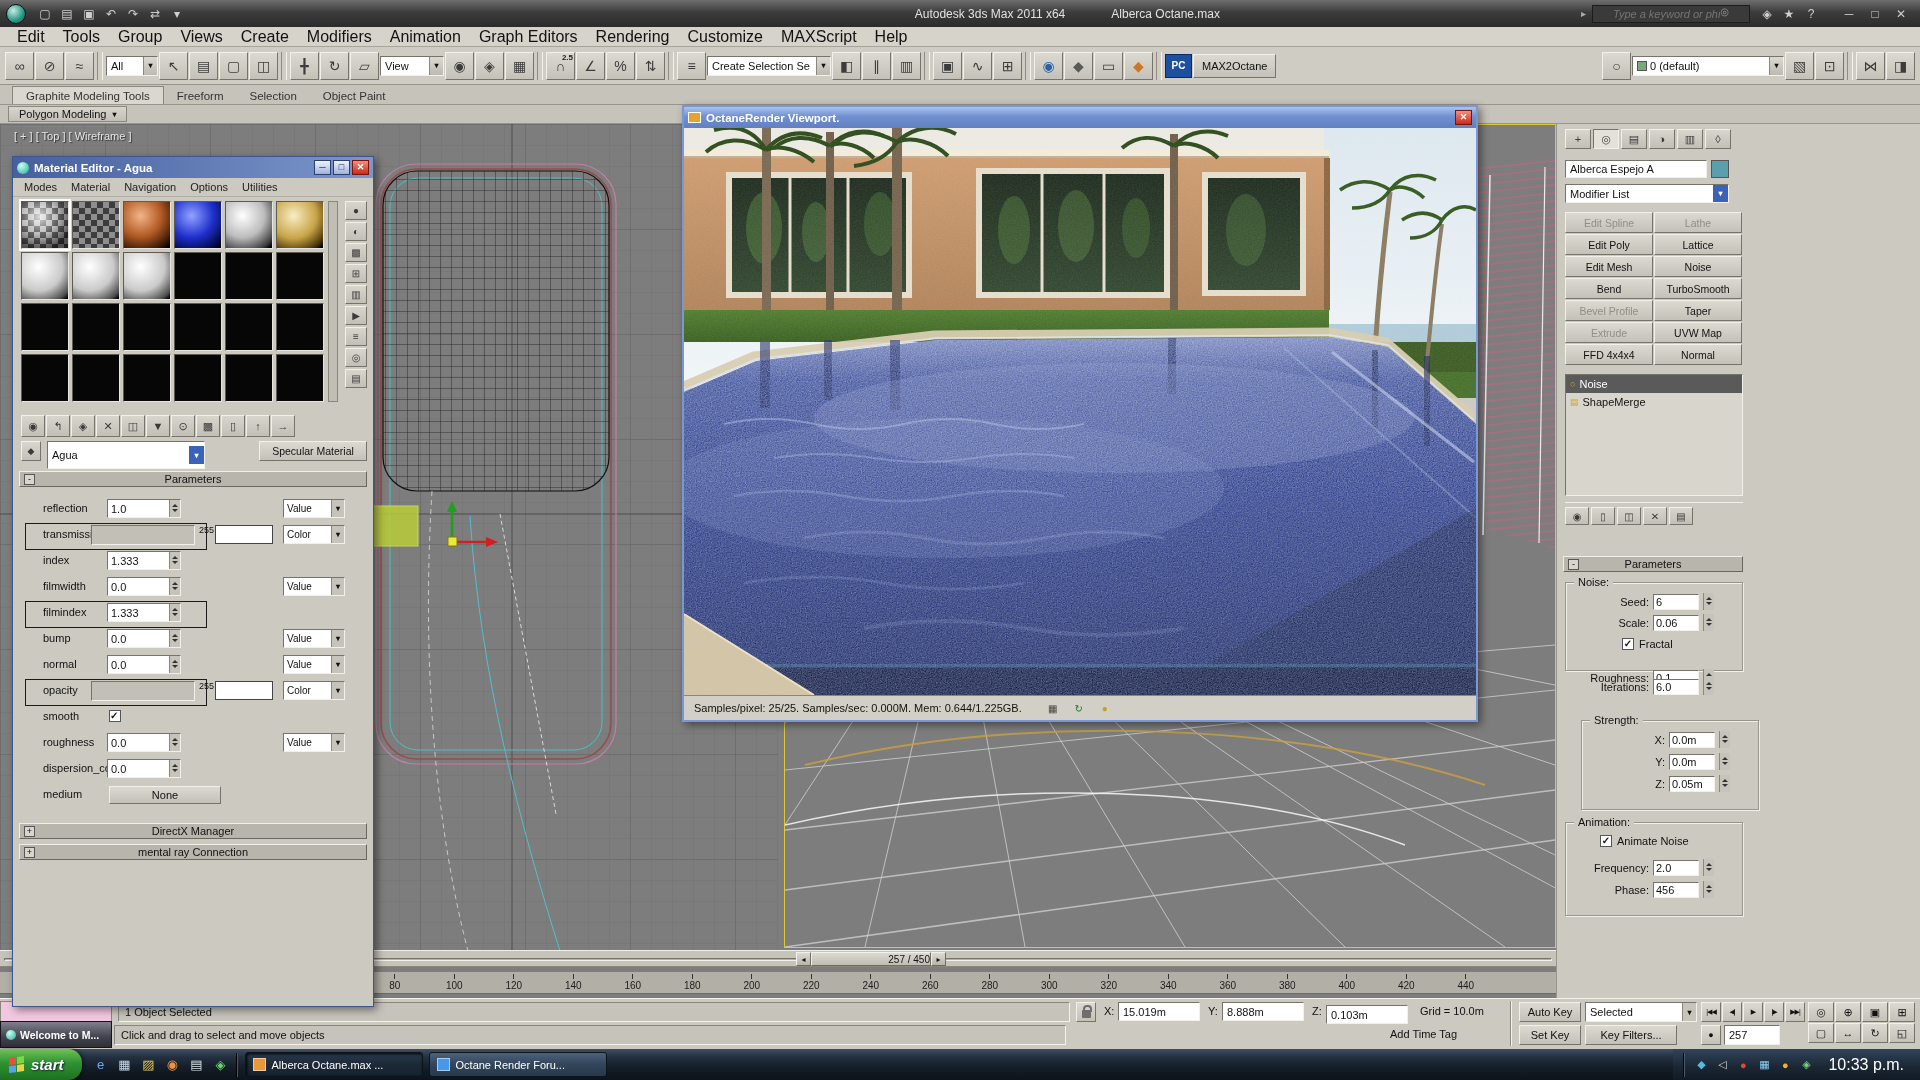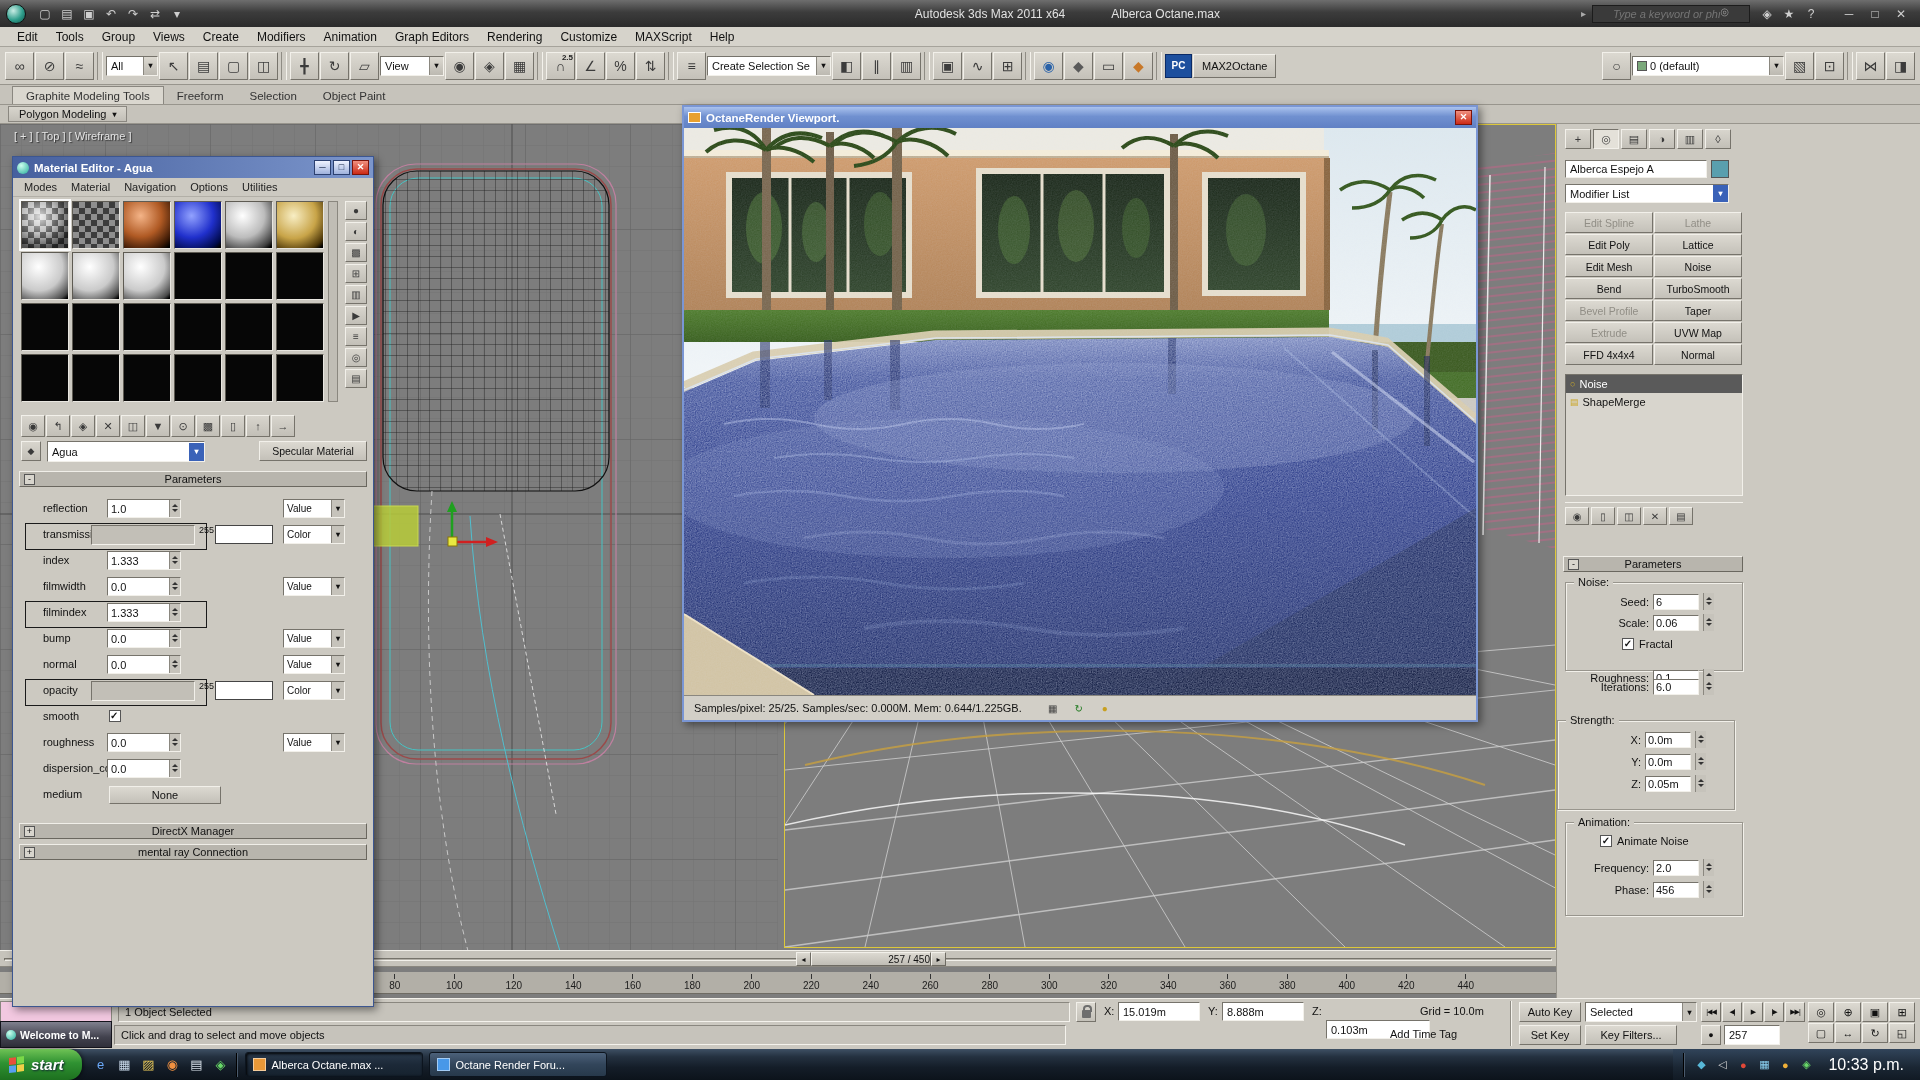--- a/index.html
+++ b/index.html
@@ -14,21 +14,21 @@
 .titlebar{position:absolute;left:0;top:0;width:1920px;height:27px;background:linear-gradient(#6e6e6e,#3c3c3c 45%,#2b2b2b);display:flex;align-items:center;color:#ddd;z-index:6}
 .max-logo{width:20px;height:20px;border-radius:50%;background:radial-gradient(circle at 35% 32%,#c8ece4,#2f9e8c 55%,#0f5048);border:1px solid #111;margin:0 8px 0 6px;flex:none}
 .qicon{width:22px;height:21px;display:flex;align-items:center;justify-content:center;font-size:12px;color:#cfcfcf}
 .title-center{position:absolute;left:400px;right:700px;display:flex;justify-content:flex-end;gap:46px;font-size:12px;color:#e2e2e2;pointer-events:none;white-space:nowrap}
 .ic-search{width:158px;height:18px;background:#3a3a3a;border:1px solid #1c1c1c;display:flex;padding:0 20px;margin:0 6px}
 .ic-search input{flex:1;background:transparent;border:none;outline:none;color:#a8a8a8;font-style:italic;font-size:11px;font-family:"Liberation Sans",sans-serif;width:100px}
 .winbtns{display:flex;margin-left:14px;margin-right:6px}
 .winbtns .qicon{width:26px}
 
 .menubar{position:absolute;left:0;top:27px;width:1920px;height:20px;background:#d6d3cb;border-bottom:1px solid #a6a39b;display:flex;align-items:center;padding-left:8px;z-index:6}
-.menu-item{padding:2px 9px;font-size:12px;white-space:nowrap}
+.menu-item{padding:2px 9px;font-size:16px;white-space:nowrap}
 
 .main-toolbar{position:absolute;left:0;top:47px;width:1920px;height:38px;background:#cfccc4;border-bottom:1px solid #98958d;display:flex;align-items:center;gap:1px;padding:0 5px;z-index:6}
 .titem{flex:none;position:relative;display:flex;align-items:center;justify-content:center}
 .titem .tglyph,.titem .tsub,.titem .tcombo,.titem .tbtn{display:none}
 .titem.icon{width:29px;height:28px;border:1px solid;border-color:#f2f0ea #76736b #76736b #f2f0ea;background:linear-gradient(#dcd9d1,#c4c1b9);font-size:14px;color:#3c3c3c}
 .titem.icon .tglyph{display:block}
 .titem.icon .tsub{display:block;position:absolute;top:0;right:1px;font-size:8px;font-weight:bold;color:#222}
 .titem.sep{width:6px;height:28px;border-left:1px solid #8f8c84;border-right:1px solid #f4f2ec;margin:0 2px}
 .titem.combo .tcombo{display:flex;align-items:center;background:#fff;border:1px solid;border-color:#76736b #f2f0ea #f2f0ea #76736b;height:20px;font-size:11px;padding-left:4px;width:60px;white-space:nowrap;overflow:hidden}
 .tcombo .arr{margin-left:auto;width:14px;align-self:stretch;background:linear-gradient(#dcd9d1,#bcb9b1);border-left:1px solid #8a877f;font-size:8px;display:flex;align-items:center;justify-content:center;flex:none}
@@ -661,21 +661,21 @@
     <div class="sfield" style="left:118px;top:3px;width:952px;height:20px">1 Object Selected</div>
     <div class="sfield" style="left:114px;top:26px;width:952px;height:20px">Click and drag to select and move objects</div>
     <div class="sbtn" style="left:1076px;top:3px;width:20px;height:20px">
         <span class="locki"></span>
       </div>
     <span class="abs" style="left:1104px;top:6px">X:</span>
     <div class="scombo" style="left:1118px;top:3px;width:82px;height:19px">15.019m</div>
     <span class="abs" style="left:1208px;top:6px">Y:</span>
     <div class="scombo" style="left:1222px;top:3px;width:82px;height:19px">8.888m</div>
     <span class="abs" style="left:1312px;top:6px">Z:</span>
-    <div class="scombo" style="left:1326px;top:21px;width:104px;height:19px">0.103m</div>
+    <div class="scombo" style="left:1326px;top:6px;width:82px;height:19px">0.103m</div>
     <span class="abs" style="left:1420px;top:6px">Grid = 10.0m</span>
     <span class="abs" style="left:1390px;top:29px">Add Time Tag</span>
     <span class="vsep" style="left:1510px;top:2px;height:45px"></span>
     <div class="sbtn" style="left:1519px;top:3px;width:62px;height:20px">Auto Key</div>
     <div class="scombo" style="left:1585px;top:3px;width:112px;height:20px">
         <span>Selected</span>
         <b class="arr" style="margin-left:auto;width:14px;height:18px;background:#c6c3bb;border-left:1px solid #8a877f;font-size:8px;display:flex;align-items:center;justify-content:center">▾</b>
       </div>
     <div class="sbtn" style="left:1519px;top:26px;width:62px;height:20px">Set Key</div>
     <div class="sbtn" style="left:1585px;top:26px;width:92px;height:20px">Key Filters...</div>
@@ -793,21 +793,21 @@
       <span class="gp-row" style="top:95px">
         <span>Iterations:</span>
         <span class="nfield">6.0</span>
         <span class="spn">
             <i></i>
             <i class="d"></i>
           </span>
       </span>
     </div>
 
-    <div class="groupbox" style="left:0;top:596px;width:178px;height:90px">
+    <div class="groupbox" style="left:24px;top:596px;width:178px;height:90px">
       <span class="legend">Strength:</span>
       <span class="gp-row" style="top:10px">
         <span>X:</span>
         <span class="nfield">0.0m</span>
         <span class="spn">
             <i></i>
             <i class="d"></i>
           </span>
       </span>
       <span class="gp-row" style="top:32px">
@@ -920,21 +920,21 @@
         <span class="sicon">◫</span>
         <span class="sicon">▼</span>
         <span class="sicon">⊙</span>
         <span class="sicon">▩</span>
         <span class="sicon">▯</span>
         <span class="sicon">↑</span>
         <span class="sicon">→</span>
       </div>
     <div class="me-row2">
       <span class="sicon" style="position:absolute;left:0;top:0;width:20px;height:20px;font-size:9px">◆</span>
-      <div class="scombo" style="left:26px;top:0;width:158px;height:21px;background:#fff">
+      <div class="scombo" style="left:26px;top:0;width:158px;height:28px;background:#fff">
         <span>Agua</span>
         <b style="margin-left:auto;width:15px;height:18px;background:#3a62b8;color:#fff;font-size:8px;display:flex;align-items:center;justify-content:center">▾</b>
       </div>
       <span class="sbtn" style="left:238px;top:0;width:108px;height:20px;font-size:10.5px">Specular Material</span>
     </div>
     <div class="rollout" style="top:314px">
       <span class="pm">-</span>
       <span>Parameters</span>
     </div>
     <div class="me-params">

